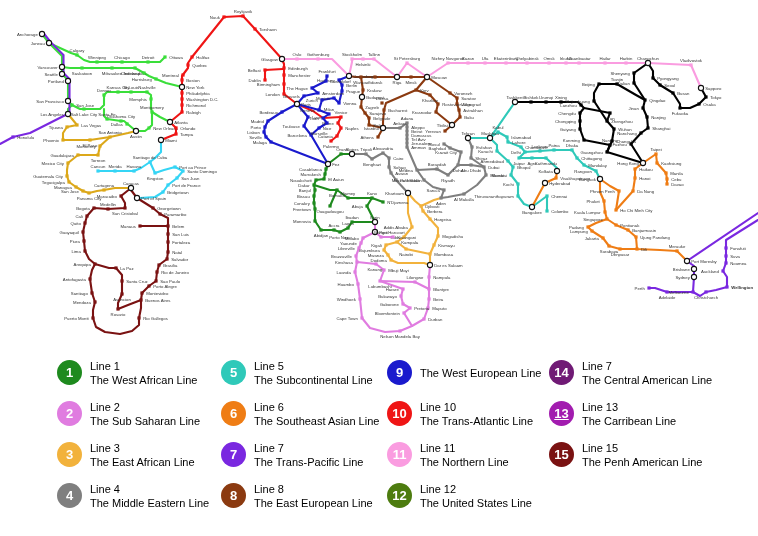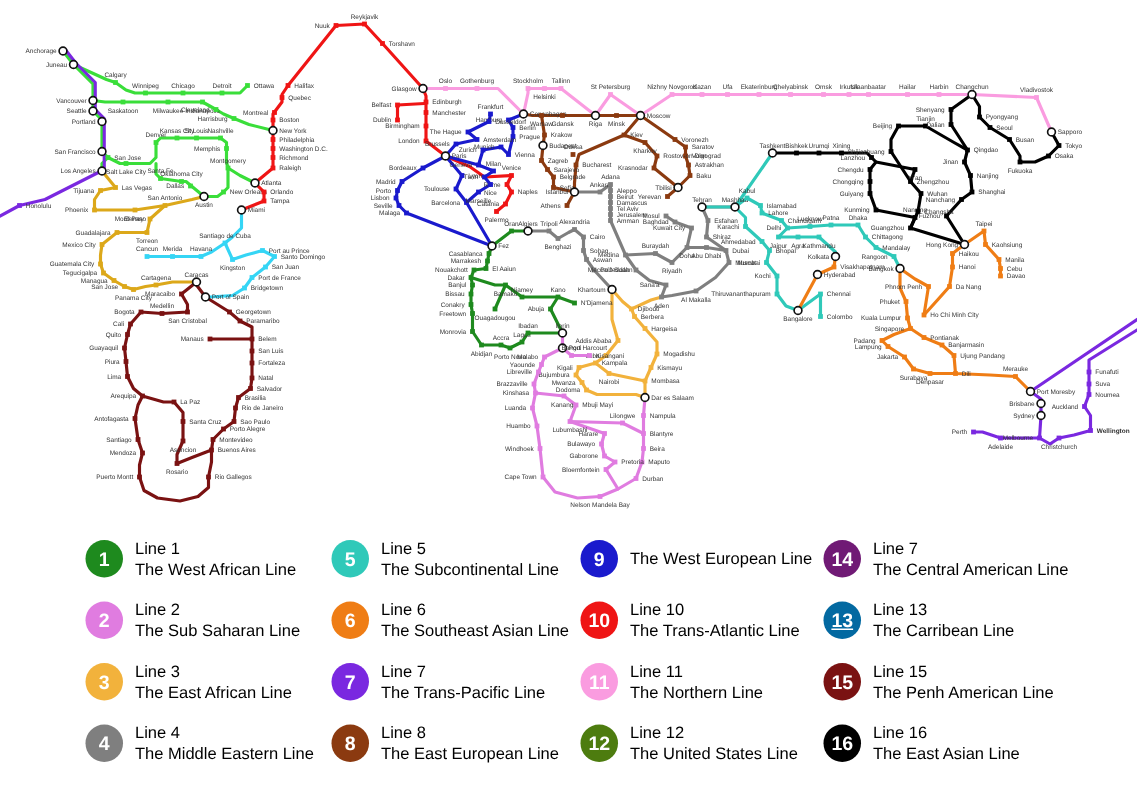--- a/index.html
+++ b/index.html
@@ -937,33 +937,26 @@
       </div>
     </div>
     <div class="leg-item">
       <div class="leg-circle" style="background: #701a75;">14</div>
       <div class="leg-text">
         <div>Line 7</div>
         <div>The Central American Line</div>
       </div>
     </div>
     <div class="leg-item">
-      <div class="leg-circle" style="background: #0369a1; text-decoration: underline;">13</div>
+      <div class="leg-circle" style="background: #a21caf; text-decoration: underline;">13</div>
       <div class="leg-text">
         <div>Line 13</div>
         <div>The Carribean Line</div>
       </div>
     </div>
     <div class="leg-item">
       <div class="leg-circle" style="background: rgb(122, 18, 18);">15</div>
       <div class="leg-text">
         <div>Line 15</div>
         <div>The Penh American Line</div>
-      </div>
-    </div>
-    <div class="leg-item">
-      <div class="leg-circle" style="background: rgb(0, 0, 0);">16</div>
-      <div class="leg-text">
-        <div>Line 16</div>
-        <div>The East Asian Line</div>
       </div>
     </div>
   </div>
 
 </body></html>

